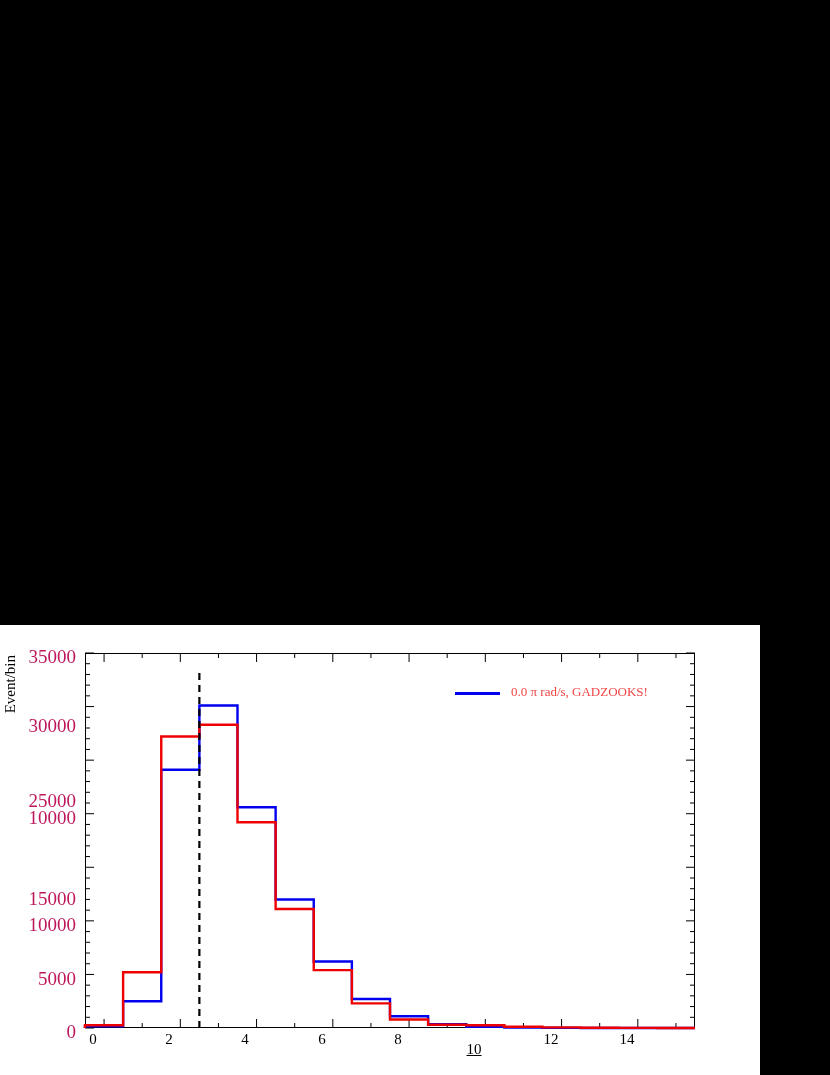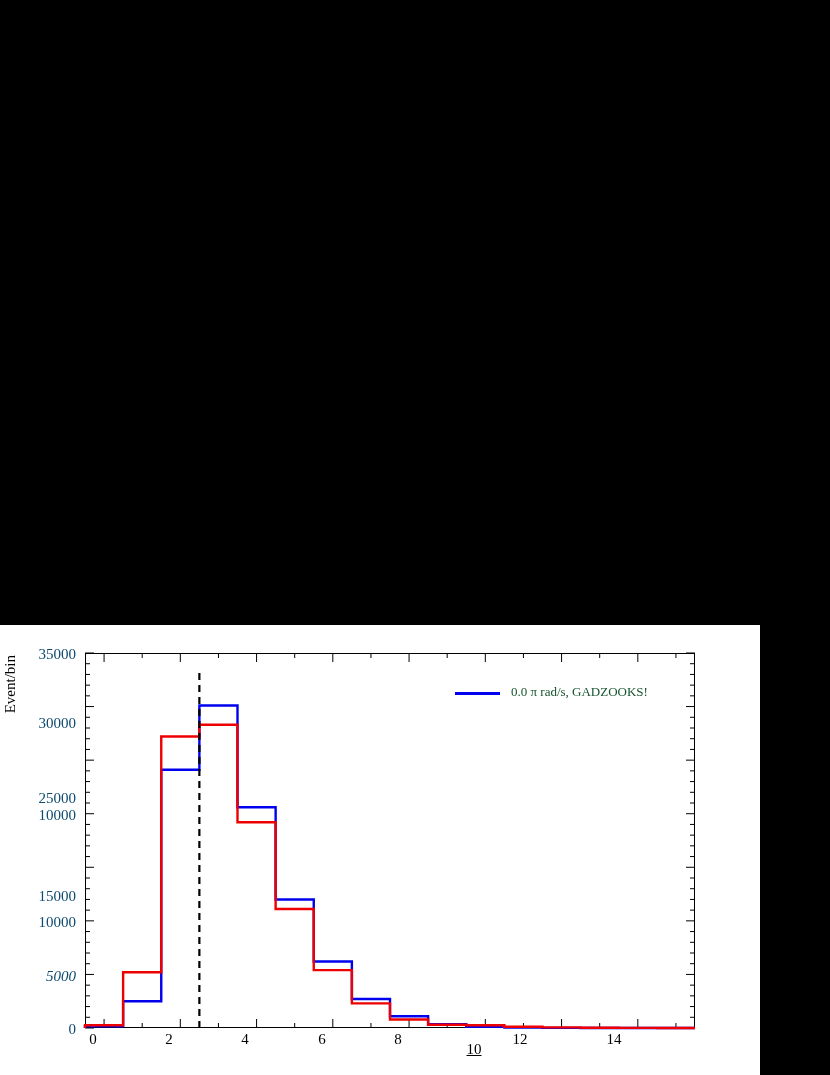--- a/index.html
+++ b/index.html
@@ -61,22 +61,22 @@
   .xlabel {
     position: absolute;
     left: 330px;
     top: 424px;
     font-size: 15px;
     color: #000;
     white-space: nowrap;
   }
   .ytick {
     position: absolute;
-    font-size: 15px;
-    color: #0c4a6e;
+    font-size: 19px;
+    color: #be185d;
     text-align: right;
     width: 62px;
     white-space: nowrap;
   }
   .xtick {
     position: absolute;
     font-size: 15px;
     color: #000;
     text-align: center;
     width: 40px;
@@ -98,50 +98,50 @@
     left: 0px;
     top: 11px;
     width: 45px;
     height: 3px;
   }
   .legend-text {
     position: absolute;
     left: 56px;
     top: 3px;
     font-size: 13px;
-    color: #14532d;
+    color: #ef4444;
     white-space: nowrap;
   }
 </style>
 </head>
 <body>
 
 <div id="root">
 
   <div id="canvas-area">
 
     <div class="ylabel">Event/bin</div>
 
     <div class="ytick" style="left:14px; top:396px;">0</div>
-    <div class="ytick" style="left:14px; top:343px;font-style:italic;">5000</div>
+    <div class="ytick" style="left:14px; top:343px;">5000</div>
     <div class="ytick" style="left:14px; top:289px;">10000</div>
     <div class="ytick" style="left:14px; top:236px;margin-top:27px;">15000</div>
     <div class="ytick" style="left:14px; top:182px;">10000</div>
     <div class="ytick" style="left:14px; top:129px;margin-top:36px;">25000</div>
     <div class="ytick" style="left:14px; top:90px;">30000</div>
     <div class="ytick" style="left:14px; top:21px;">35000</div>
 
     <div class="xtick" style="left:73px;  top:406px;">0</div>
     <div class="xtick" style="left:149px; top:406px;">2</div>
     <div class="xtick" style="left:225px; top:406px;">4</div>
     <div class="xtick" style="left:302px; top:406px;">6</div>
     <div class="xtick" style="left:378px; top:406px;">8</div>
     <div class="xtick" style="left:454px; top:416px;text-decoration:underline;">10</div>
-    <div class="xtick" style="left:500px; top:406px;">12</div>
-    <div class="xtick" style="left:594px; top:406px;">14</div>
+    <div class="xtick" style="left:531px; top:406px;">12</div>
+    <div class="xtick" style="left:607px; top:406px;">14</div>
 
     <div id="plot-frame"></div>
 
     <svg class="overlay">
 
       <g id="ticks">
           <line x1="85" y1="403" x2="94" y2="403" stroke="#000" stroke-width="1"></line>
           <line x1="695" y1="403" x2="686" y2="403" stroke="#000" stroke-width="1"></line>
           <line x1="85" y1="349.42857142857144" x2="94" y2="349.42857142857144" stroke="#000" stroke-width="1"></line>
           <line x1="695" y1="349.42857142857144" x2="686" y2="349.42857142857144" stroke="#000" stroke-width="1"></line>

